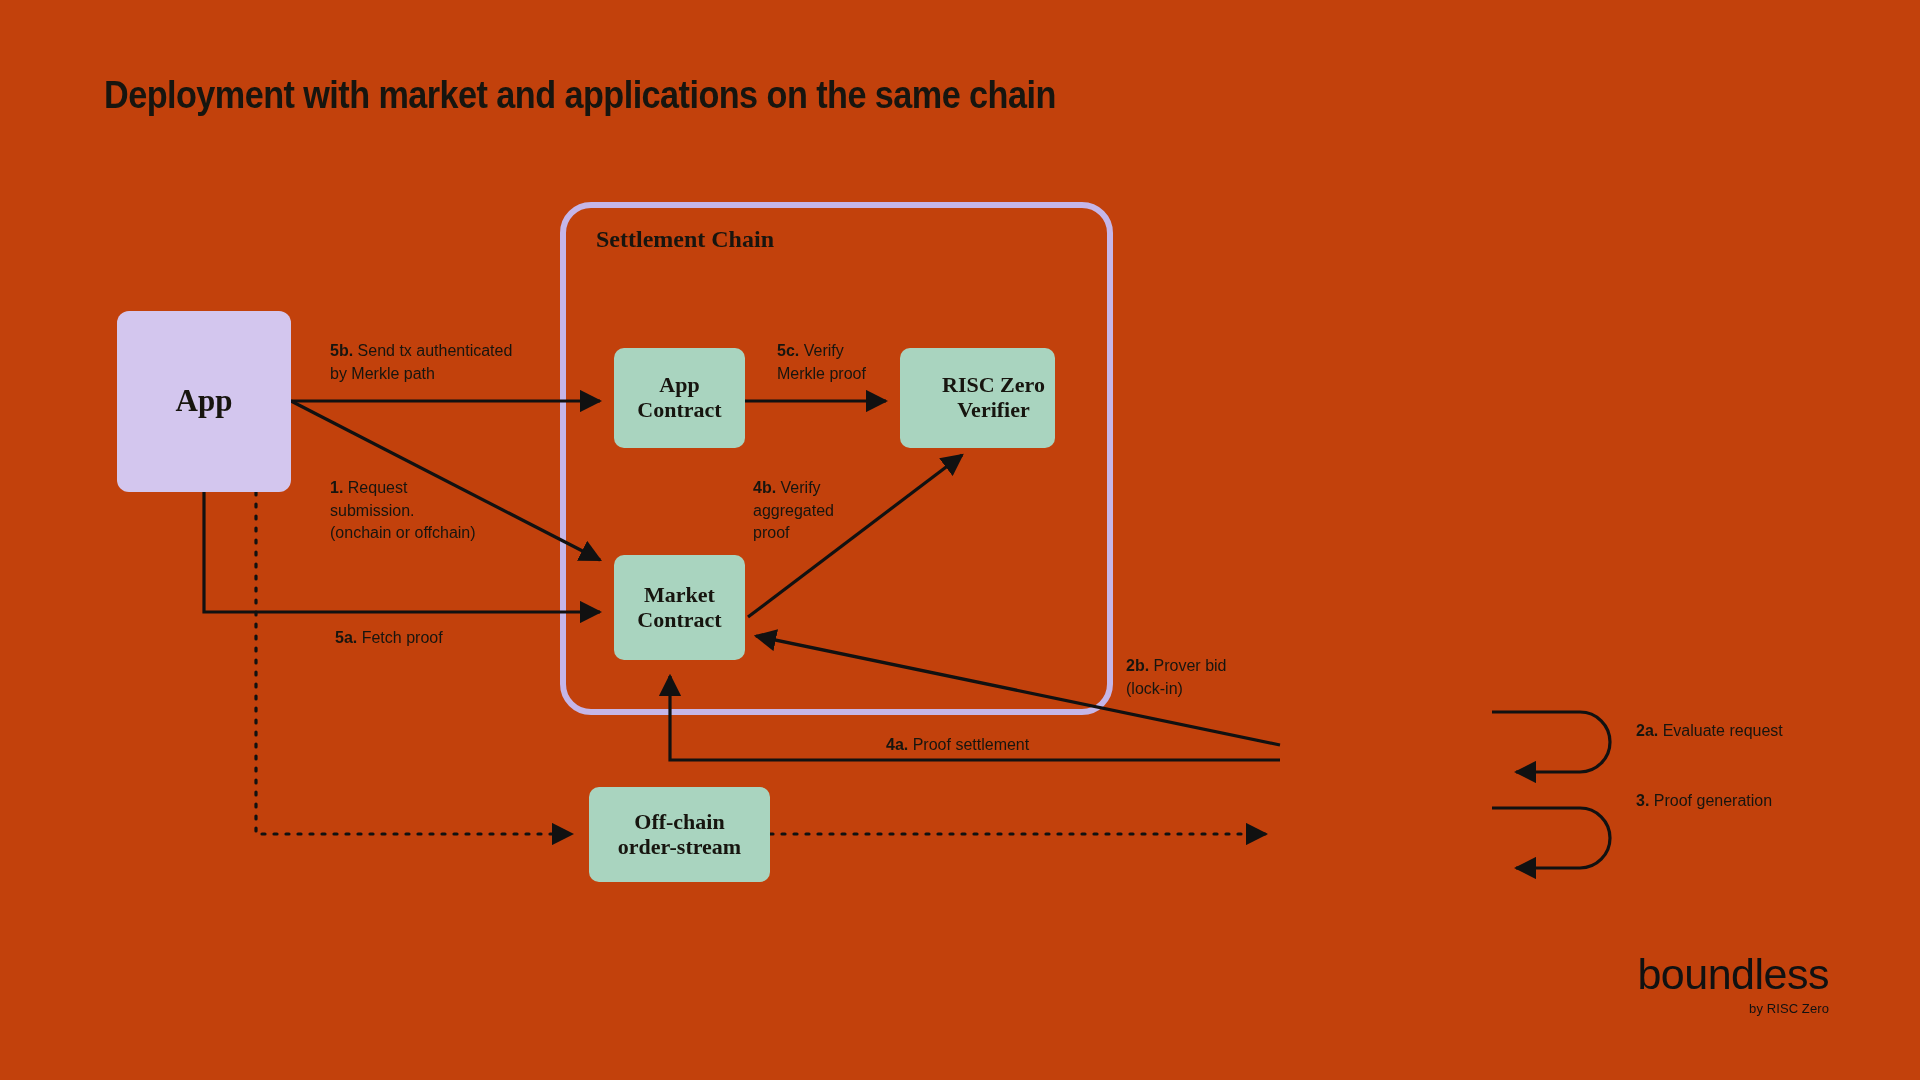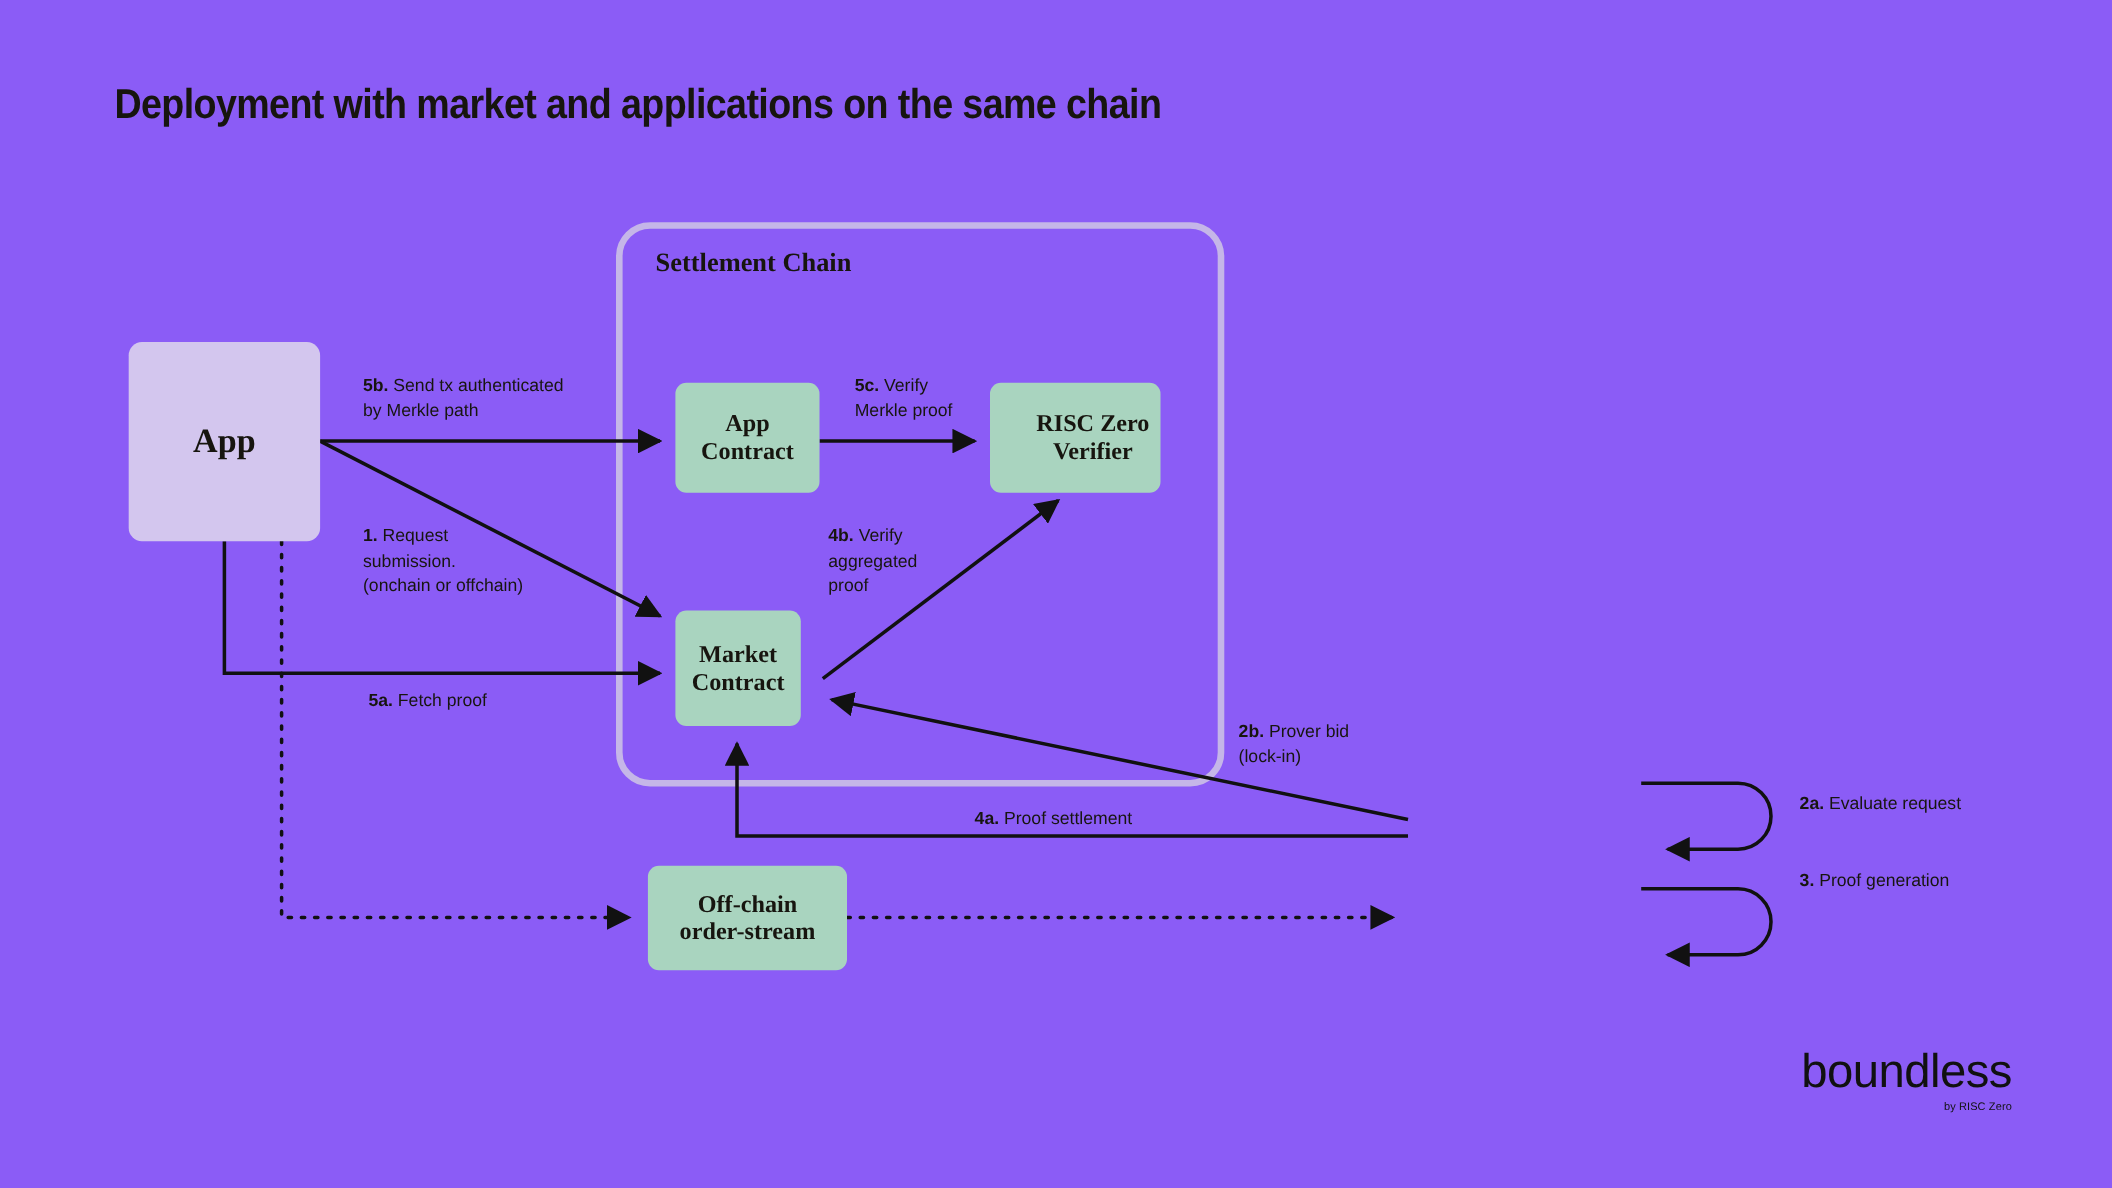--- a/index.html
+++ b/index.html
@@ -4,21 +4,21 @@
 <style>
   html, body {
     margin: 0;
     padding: 0;
     background: #efeeea;
   }
   #page {
     position: relative;
     width: 1920px;
     height: 1080px;
-    background: #8b5cf6;
+    background: #c2410c;
     overflow: hidden;
     font-family: "Liberation Sans", sans-serif;
   }
   #diagram-svg {
     position: absolute;
     top: 0;
     left: 0;
     width: 1920px;
     height: 1080px;
   }
@@ -46,21 +46,21 @@
     font-weight: 700;
     color: #17150f;
     line-height: 1.12;
   }
   .node-green { background: #a9d4bf; border-radius: 10px; }
   .node-purple { background: #d3c6ee; border-radius: 12px; }
 
   #node-app        { left: 117px; top: 311px; width: 174px; height: 181px; font-size: 31px; }
   #node-app-contract     { left: 614px; top: 348px; width: 131px; height: 100px; font-size: 22px; }
   #node-risc-zero-verifier { left: 900px; top: 348px; width: 155px; height: 100px; font-size: 22px; padding-left: 32px; }
-  #node-market-contract  { left: 614px; top: 555px; width: 114px; height: 105px; font-size: 22px; }
+  #node-market-contract  { left: 614px; top: 555px; width: 131px; height: 105px; font-size: 22px; }
   #node-off-chain-order-stream { left: 589px; top: 787px; width: 181px; height: 95px; font-size: 22px; }
   #node-prover     { left: 1280px; top: 674px; width: 212px; height: 214px; font-size: 33px; }
 
   .settlement-label {
     position: absolute;
     left: 596px;
     top: 224px;
     width: 220px;
     font-family: "Liberation Serif", serif;
     font-weight: 700;
@@ -99,21 +99,21 @@
   .logo-main {
     font-family: "Liberation Sans", sans-serif;
     font-size: 43px;
     font-weight: 400;
     letter-spacing: -0.5px;
     color: #111111;
     line-height: 1;
   }
   .logo-sub {
     font-family: "Liberation Sans", sans-serif;
-    font-size: 10px;
+    font-size: 13px;
     font-weight: 400;
     color: #111111;
     margin-top: 5px;
     letter-spacing: 0.1px;
   }
 </style>
 </head>
 <body>
 
 <div id="page">

